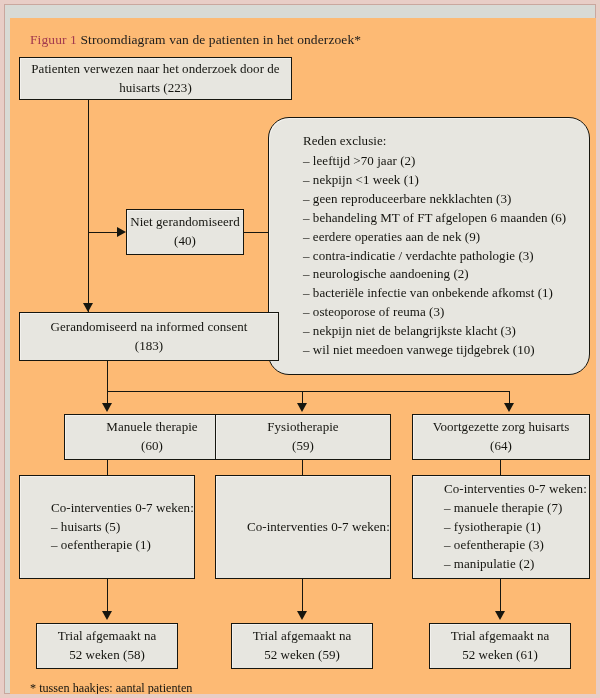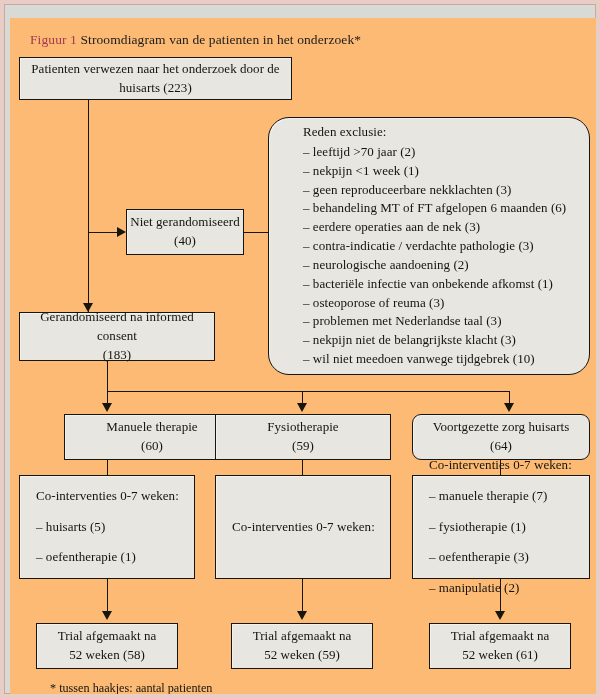--- a/index.html
+++ b/index.html
@@ -67,21 +67,21 @@
   }
   .list-box{
     padding-left:34px;
   }
   .list-box .hdr{
     margin-bottom:1px;
   }
   .list-box .li{
     white-space:nowrap;
   }
-  .pad-left{ padding-left:16px;gap:12px; }
+  .pad-left{ padding-left:31px; }
 
   
   .vline{
     position:absolute;
     width:0;
     border-left:1.6px solid #16160f;
   }
   .hline{
     position:absolute;
     height:0;
@@ -102,21 +102,20 @@
     border-left:9px solid #16160f;
   }
 
   
   .footnote{
     position:absolute;
     left:20px; top:663px;
     font-size:12.2px;
     color:#14140f;
     white-space:nowrap;
-    margin-left:20px;
   }
 </style>
 </head>
 <body>
 
 <div id="figure-root">
   <div id="inner">
 
     <div class="caption">
       <span class="figlabel">Figuur 1</span>
@@ -139,31 +138,30 @@
     </div>
 
     <div class="hline" style="left:234px; top:214px; width:24px;"></div>
 
     <div class="box list-box" style="left:258px; top:99px; width:322px; height:258px; display:flex; flex-direction:column; justify-content:center;border-radius:21px;">
       <div class="txt hdr">Reden exclusie:</div>
       <div class="txt li">– leeftijd &gt;70 jaar (2)</div>
       <div class="txt li">– nekpijn &lt;1 week (1)</div>
       <div class="txt li">– geen reproduceerbare nekklachten (3)</div>
       <div class="txt li">– behandeling MT of FT afgelopen 6 maanden (6)</div>
-      <div class="txt li">– eerdere operaties aan de nek (3)</div>
+      <div class="txt li">– eerdere operaties aan de nek (9)</div>
       <div class="txt li">– contra-indicatie / verdachte pathologie (3)</div>
       <div class="txt li">– neurologische aandoening (2)</div>
       <div class="txt li">– bacteriële infectie van onbekende afkomst (1)</div>
       <div class="txt li">– osteoporose of reuma (3)</div>
-      <div class="txt li">– problemen met Nederlandse taal (3)</div>
       <div class="txt li">– nekpijn niet de belangrijkste klacht (3)</div>
       <div class="txt li">– wil niet meedoen vanwege tijdgebrek (10)</div>
     </div>
 
-    <div class="box center-box" style="left:9px; top:294px; width:196px; height:49px;">
+    <div class="box center-box" style="left:9px; top:294px; width:260px; height:49px;">
       <div class="txt">Gerandomiseerd na informed consent</div>
       <div class="txt">(183)</div>
     </div>
 
     <div class="vline" style="left:97px; top:343px; height:30px;"></div>
     <div class="hline" style="left:97px; top:373px; width:402px;"></div>
 
     <div class="vline" style="left:97px; top:373px; height:14px;"></div>
     <div class="arrow-down" style="left:91.5px; top:385px;"></div>
 
@@ -176,21 +174,21 @@
     <div class="box center-box" style="left:9px; top:396px; width:176px; height:46px;margin-left:45px;">
       <div class="txt">Manuele therapie</div>
       <div class="txt">(60)</div>
     </div>
 
     <div class="box center-box" style="left:205px; top:396px; width:176px; height:46px;">
       <div class="txt">Fysiotherapie</div>
       <div class="txt">(59)</div>
     </div>
 
-    <div class="box center-box" style="left:402px; top:396px; width:178px; height:46px;border-radius:9px;">
+    <div class="box center-box" style="left:402px; top:396px; width:178px; height:46px;">
       <div class="txt">Voortgezette zorg huisarts</div>
       <div class="txt">(64)</div>
     </div>
 
     <div class="vline" style="left:97px; top:442px; height:15px;"></div>
     <div class="vline" style="left:292px; top:442px; height:15px;"></div>
     <div class="vline" style="left:490px; top:442px; height:15px;"></div>
 
     <div class="box left-box pad-left" style="left:9px; top:457px; width:176px; height:104px;">
       <div class="txt">Co-interventies 0-7 weken:</div>

